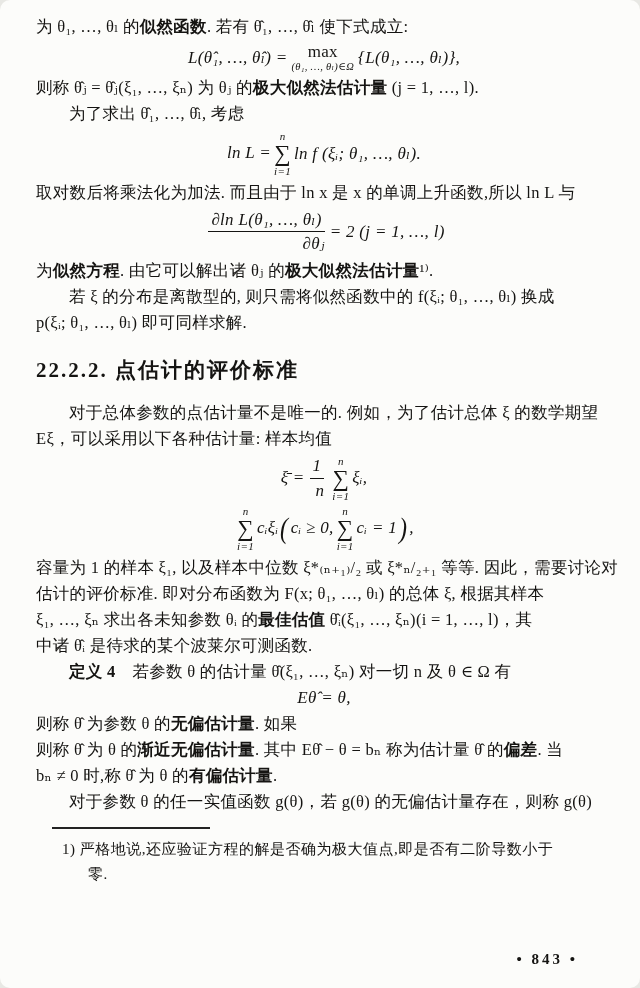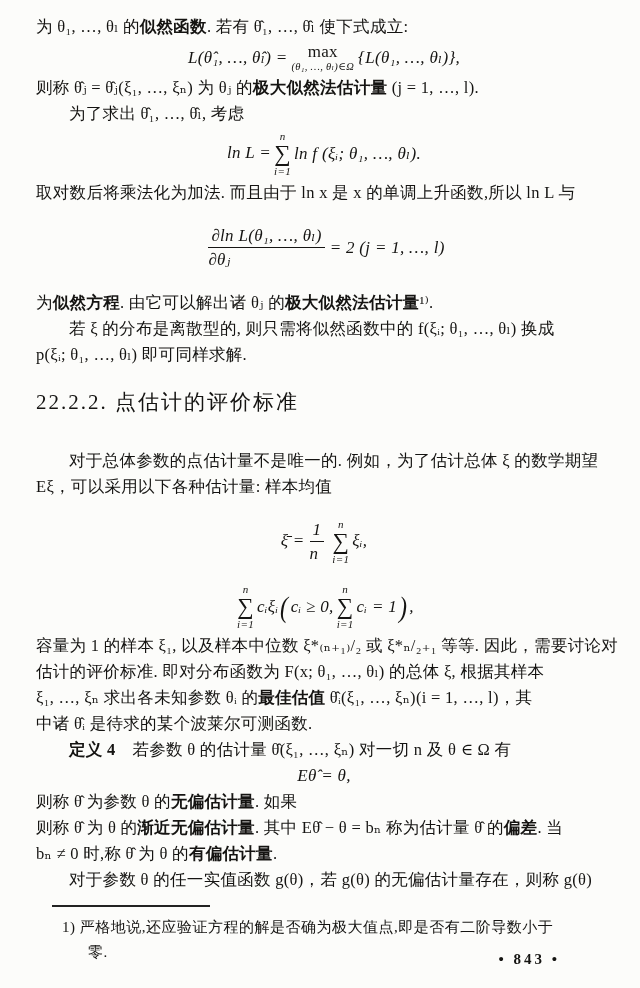--- a/index.html
+++ b/index.html
@@ -6,20 +6,21 @@
   .page {
     position:relative;
     width:640px; height:988px;
     margin:0 auto;
     background:#fcfcfa;
     color:#151412;
     font-family:"Liberation Serif","DejaVu Serif",serif;
     box-sizing:border-box;
     padding:14px 28px 0 36px;
     overflow:hidden;
+    border-radius:10px;
   }
   p.ln {
     margin:0;
     font-size:16.5px;
     line-height:26px;
     letter-spacing:0.3px;
     white-space:nowrap;
     position:relative;
   }
   .ind { text-indent:2em; }
@@ -33,54 +34,54 @@
     margin:3px 0;
     letter-spacing:0.3px;
   }
   .bigsum {
     display:inline-flex; flex-direction:column; align-items:center;
     line-height:1; margin:0 3px; vertical-align:middle;
   }
   .sumtop,.sumbot { font-size:11px; line-height:1.1; }
   .sigma { font-size:23px; font-style:normal; line-height:1; }
   .frac {
-    display:inline-flex; flex-direction:column; align-items:flex-start;
-    vertical-align:middle; margin:16px 5px; line-height:1.25;
+    display:inline-flex; flex-direction:column; align-items:flex-end;
+    vertical-align:middle; margin:0 5px; line-height:1.25;
   }
   .fnum { border-bottom:1.5px solid #151412; padding:0 3px 1px; }
   .fden { padding-top:1px;font-style:italic; }
   .limop {
     display:inline-flex; flex-direction:column; align-items:center;
     line-height:1.05; margin:0 4px; vertical-align:middle;text-align:right;
   }
   .opname { font-style:normal; }
   .oplim { font-size:10.5px; }
   .bigparen { font-size:30px; font-weight:300; line-height:1; margin:0 1px; transform:scaleX(.8); }
   .sec {
-    margin:20px 0 32px;
+    margin:20px 0 16px;
     font-size:21px;
-    font-weight:normal;
+    font-weight:bold;
     letter-spacing:2px;
     line-height:28px;
   }
   .stray { position:absolute; right:170px; top:0; font-weight:bold; }
   .fnrule {
     width:158px; height:0;
     border-top:2.5px solid #222;
     margin:12px 0 8px 16px;
   }
   p.fn {
     margin:0; font-size:15px; line-height:25px;
     letter-spacing:0.5px; white-space:nowrap;
   }
   .fn1 { padding-left:26px; }
   .fn2 { padding-left:52px; }
   .pagenum {
     position:absolute;
-    right:80px; bottom:20px;
+    right:62px; bottom:20px;
     font-size:15px; font-weight:bold; letter-spacing:3px;
   }
 </style>
 </head>
 <body>
 
 <div class="page">
 
   <p class="ln"><span>为 θ₁, …, θₗ 的</span><span class="b">似然函数</span><span>. 若有 θ̂₁, …, θ̂ₗ 使下式成立:</span></p>
 

